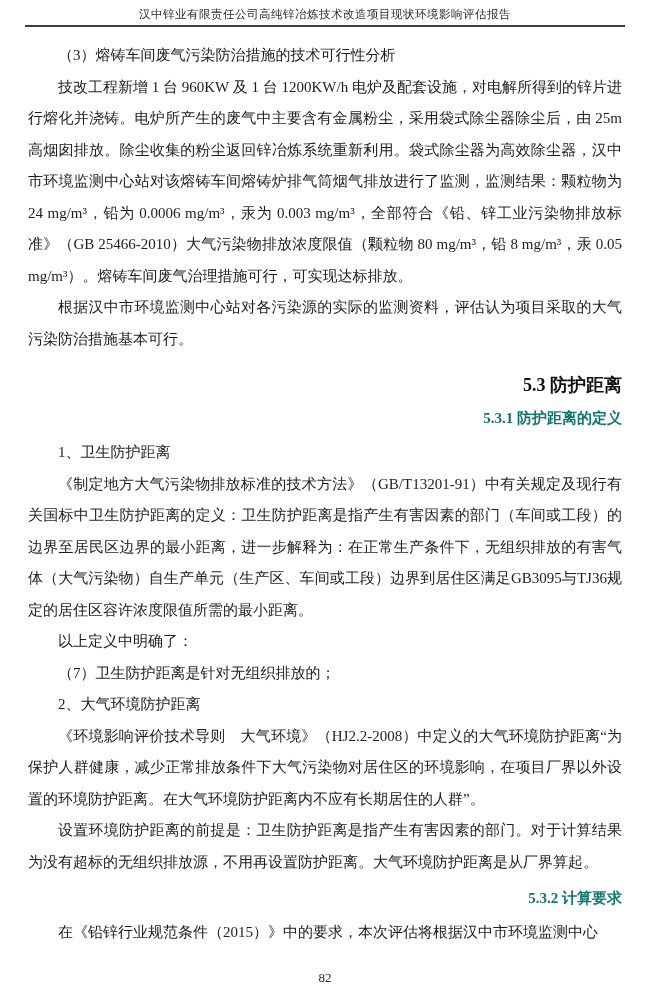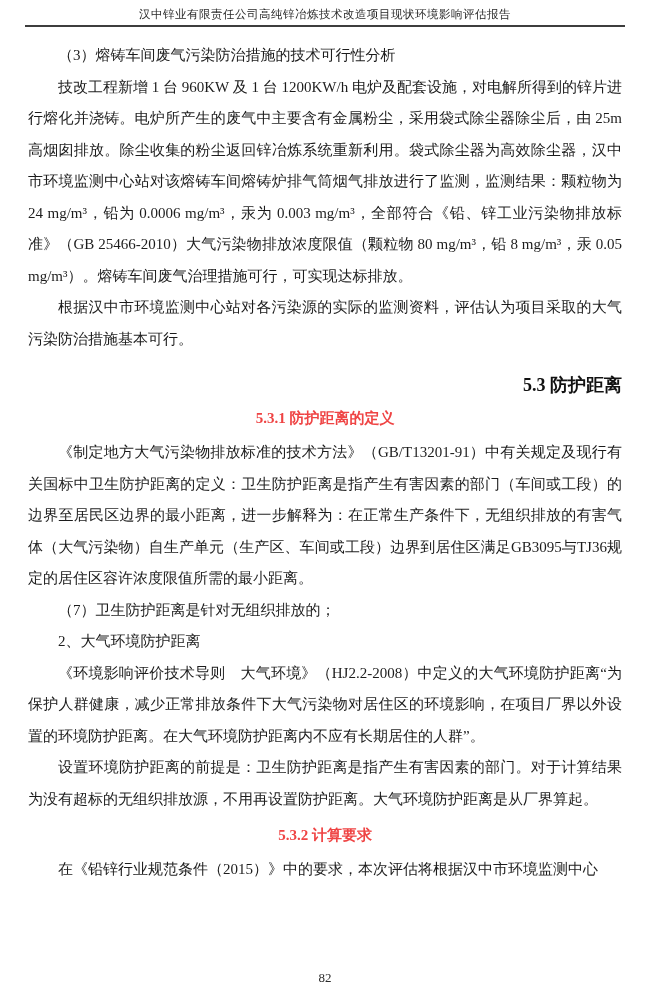--- a/index.html
+++ b/index.html
@@ -45,23 +45,23 @@
     margin: 17px 0 9px 0;
     text-align: right;
     text-indent: 0;
     color: #111;
   }
   .h3-heading {
     font-size: 15px;
     font-weight: bold;
     line-height: 23px;
     margin: 9px 0 7px 0;
-    text-align: center;
+    text-align: right;
     text-indent: 0;
-    color: #ef4444;
+    color: #0f766e;
   }
   .footer {
     position: absolute;
     left: 0;
     right: 0;
     bottom: 12px;
     text-align: center;
   }
   .footer .page-number {
     font-size: 13px;
@@ -79,21 +79,23 @@
 
   <div class="content">
     <p class="para">（3）熔铸车间废气污染防治措施的技术可行性分析</p>
     <p class="para">技改工程新增 1 台 960KW 及 1 台 1200KW/h 电炉及配套设施，对电解所得到的锌片进行熔化并浇铸。电炉所产生的废气中主要含有金属粉尘，采用袋式除尘器除尘后，由 25m 高烟囱排放。除尘收集的粉尘返回锌冶炼系统重新利用。袋式除尘器为高效除尘器，汉中市环境监测中心站对该熔铸车间熔铸炉排气筒烟气排放进行了监测，监测结果：颗粒物为 24 mg/m³，铅为 0.0006 mg/m³，汞为 0.003 mg/m³，全部符合《铅、锌工业污染物排放标准》（GB 25466-2010）大气污染物排放浓度限值（颗粒物 80 mg/m³，铅 8 mg/m³，汞 0.05 mg/m³）。熔铸车间废气治理措施可行，可实现达标排放。</p>
     <p class="para">根据汉中市环境监测中心站对各污染源的实际的监测资料，评估认为项目采取的大气污染防治措施基本可行。</p>
 
     <h2 class="h2-heading">5.3 防护距离</h2>
 
     <h3 class="h3-heading">5.3.1 防护距离的定义</h3>
 
+    <p class="para">1、卫生防护距离</p>
     <p class="para">《制定地方大气污染物排放标准的技术方法》（GB/T13201-91）中有关规定及现行有关国标中卫生防护距离的定义：卫生防护距离是指产生有害因素的部门（车间或工段）的边界至居民区边界的最小距离，进一步解释为：在正常生产条件下，无组织排放的有害气体（大气污染物）自生产单元（生产区、车间或工段）边界到居住区满足GB3095与TJ36规定的居住区容许浓度限值所需的最小距离。</p>
+    <p class="para">以上定义中明确了：</p>
     <p class="para">（7）卫生防护距离是针对无组织排放的；</p>
     <p class="para">2、大气环境防护距离</p>
     <p class="para">《环境影响评价技术导则　大气环境》（HJ2.2-2008）中定义的大气环境防护距离“为保护人群健康，减少正常排放条件下大气污染物对居住区的环境影响，在项目厂界以外设置的环境防护距离。在大气环境防护距离内不应有长期居住的人群”。</p>
     <p class="para">设置环境防护距离的前提是：卫生防护距离是指产生有害因素的部门。对于计算结果为没有超标的无组织排放源，不用再设置防护距离。大气环境防护距离是从厂界算起。</p>
 
     <h3 class="h3-heading">5.3.2 计算要求</h3>
 
     <p class="para">在《铅锌行业规范条件（2015）》中的要求，本次评估将根据汉中市环境监测中心</p>
   </div>
 

